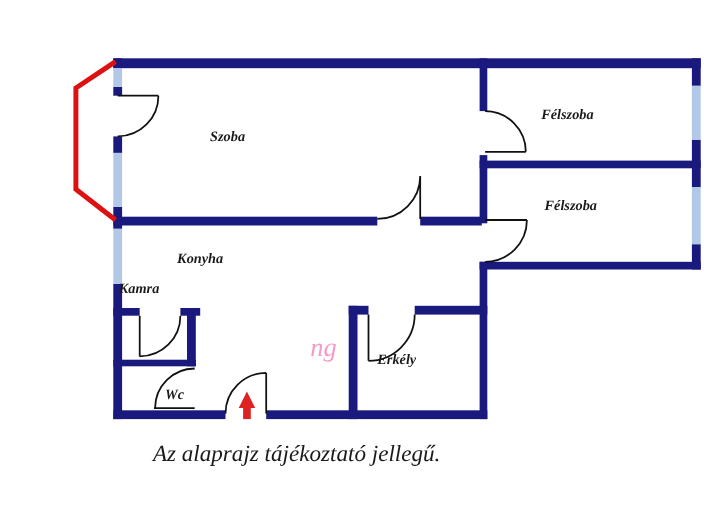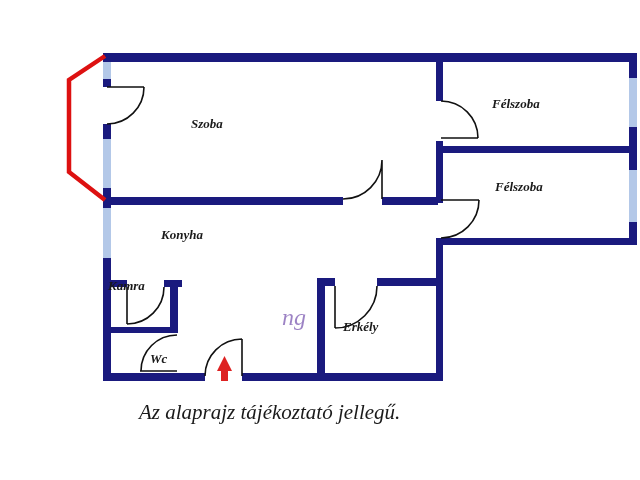--- a/index.html
+++ b/index.html
@@ -35,21 +35,21 @@
     font-size: 21px;
     color: var(--color-text, #1a1a1a);
     white-space: nowrap;
   }
   .watermark {
     position: absolute;
     left: 282px;
     top: 304px;
     font-style: italic;
     font-size: 24px;
-    color: #4c1d95;
+    color: #ec4899;
     opacity: 0.55;
     white-space: nowrap;
   }
 </style>
 </head>
 <body>
 
 <div id="stage">
 
   <svg id="plan-svg" width="640" height="480" viewBox="0 0 640 480">
@@ -114,20 +114,20 @@
     <g>
       <path class="arrow" d="M217,371 L232,371 L224.5,356 Z"></path>
       <rect class="arrow" x="221" y="370" width="7" height="11"></rect>
     </g>
   </svg>
 
   <div class="room-label" style="left:191px; top:117px;">Szoba</div>
   <div class="room-label" style="left:492px; top:97px;">Félszoba</div>
   <div class="room-label" style="left:495px; top:180px;">Félszoba</div>
   <div class="room-label" style="left:161px; top:228px;">Konyha</div>
-  <div class="room-label" style="left:108px; top:255px;margin-top:24px;">Kamra</div>
+  <div class="room-label" style="left:108px; top:255px;">Kamra</div>
   <div class="room-label" style="left:150px; top:335px;margin-top:17px;">Wc</div>
   <div class="room-label" style="left:343px; top:320px;">Erkély</div>
 
   <div class="watermark">ng</div>
 
   <div class="caption">Az alaprajz tájékoztató jellegű.</div>
 </div>
 
 </body></html>

